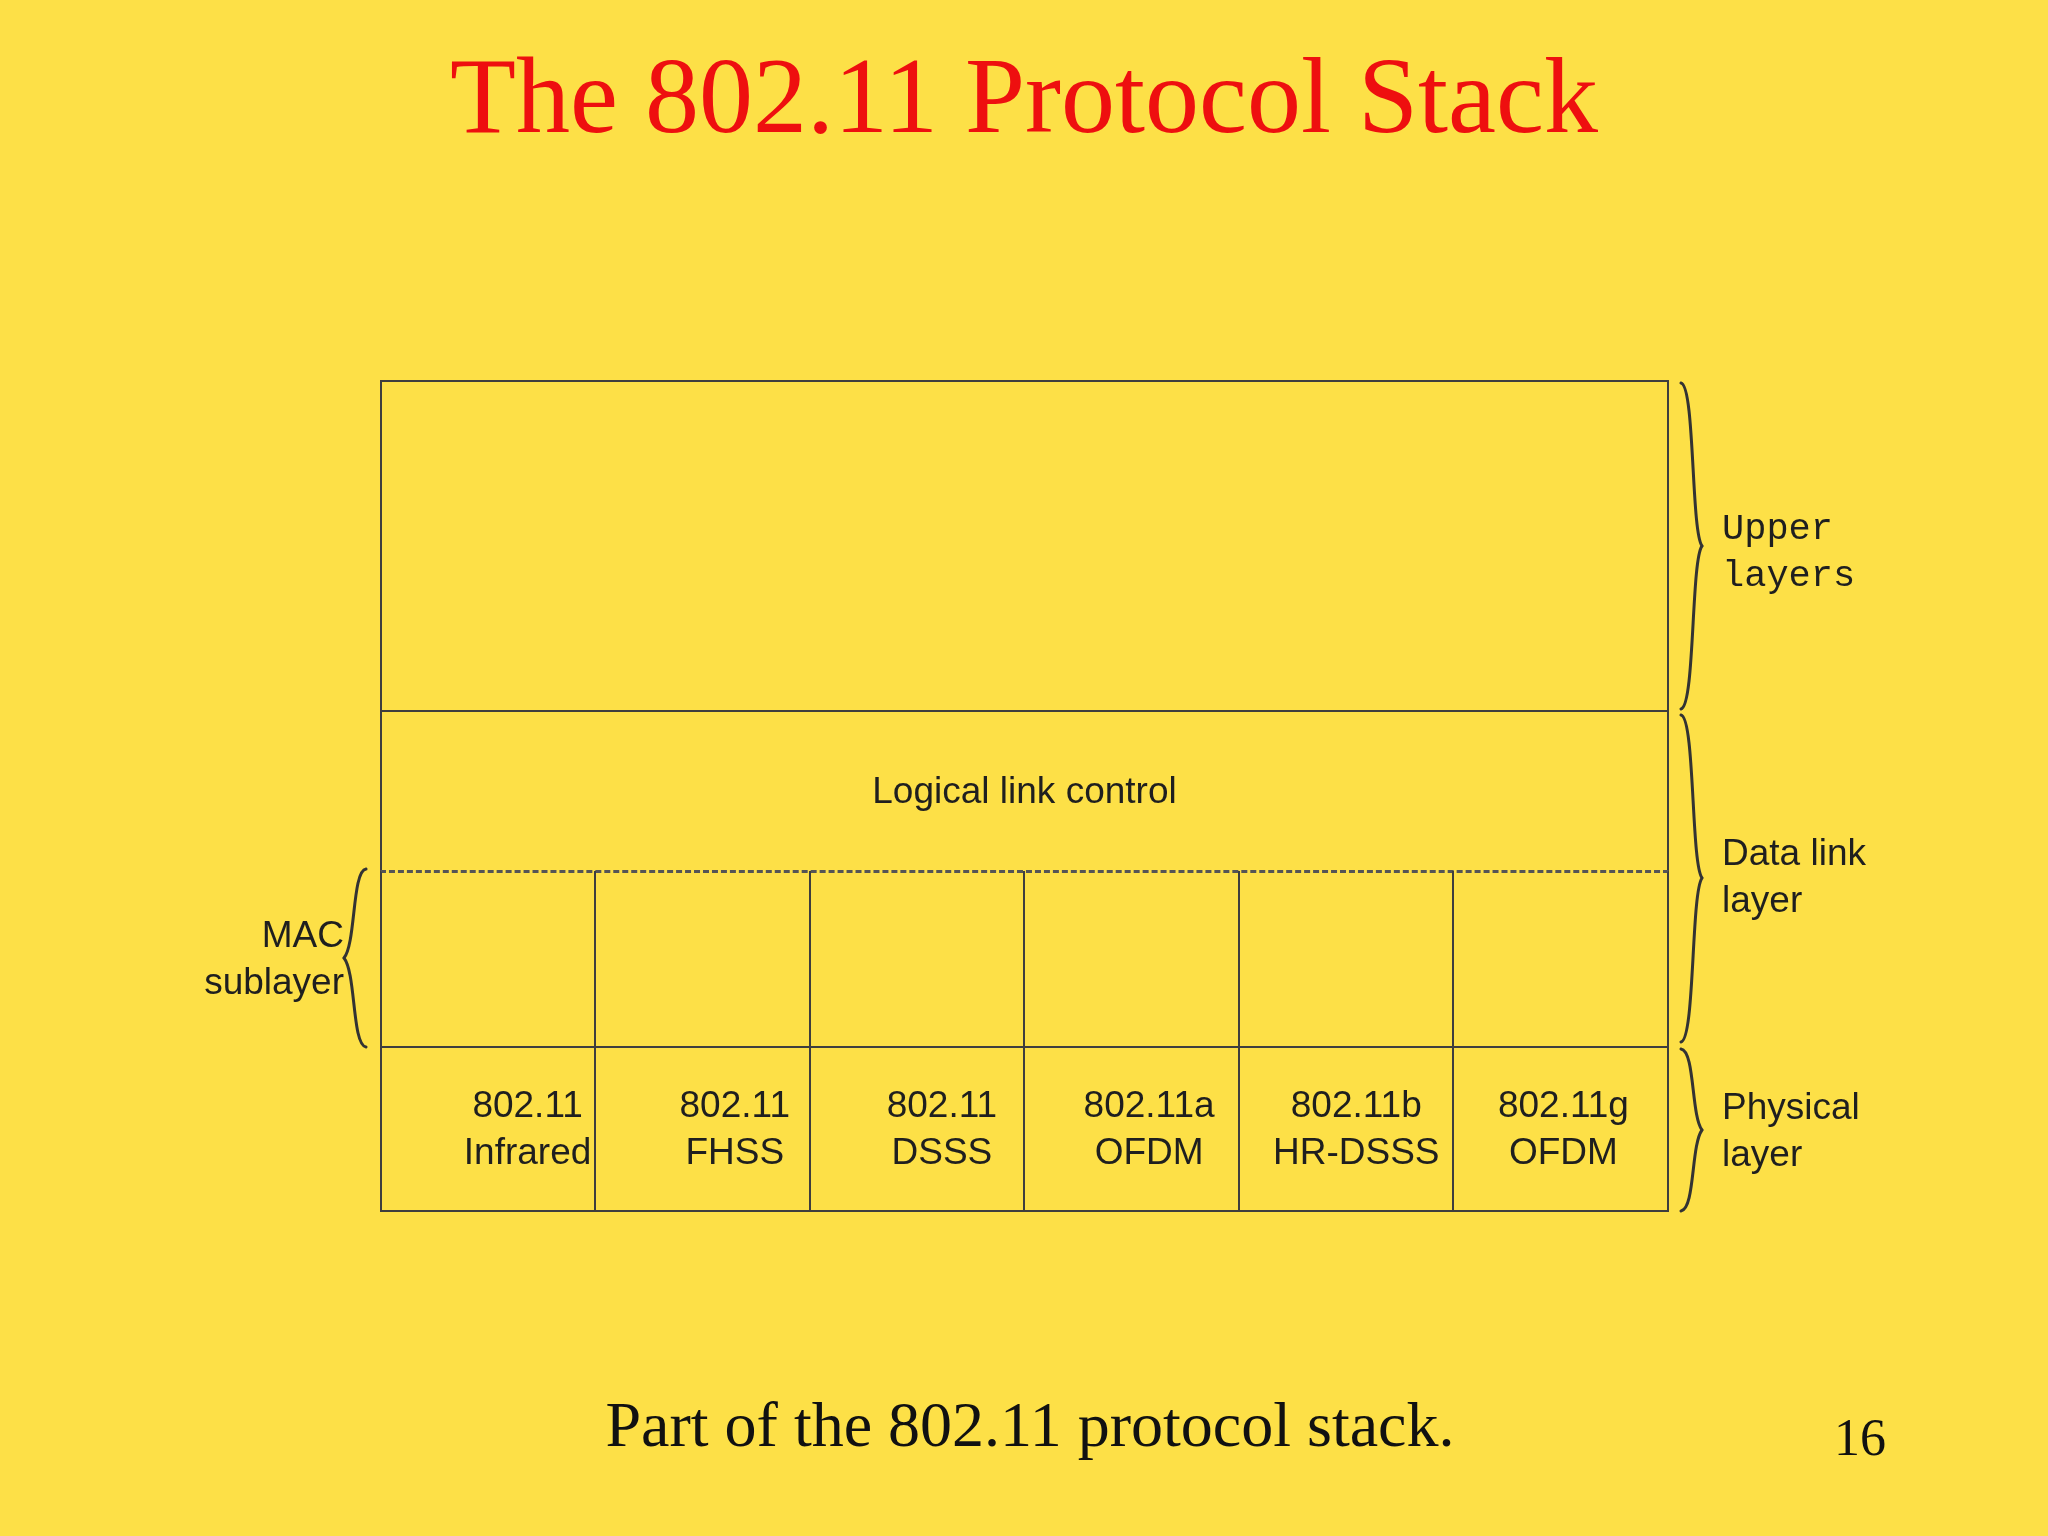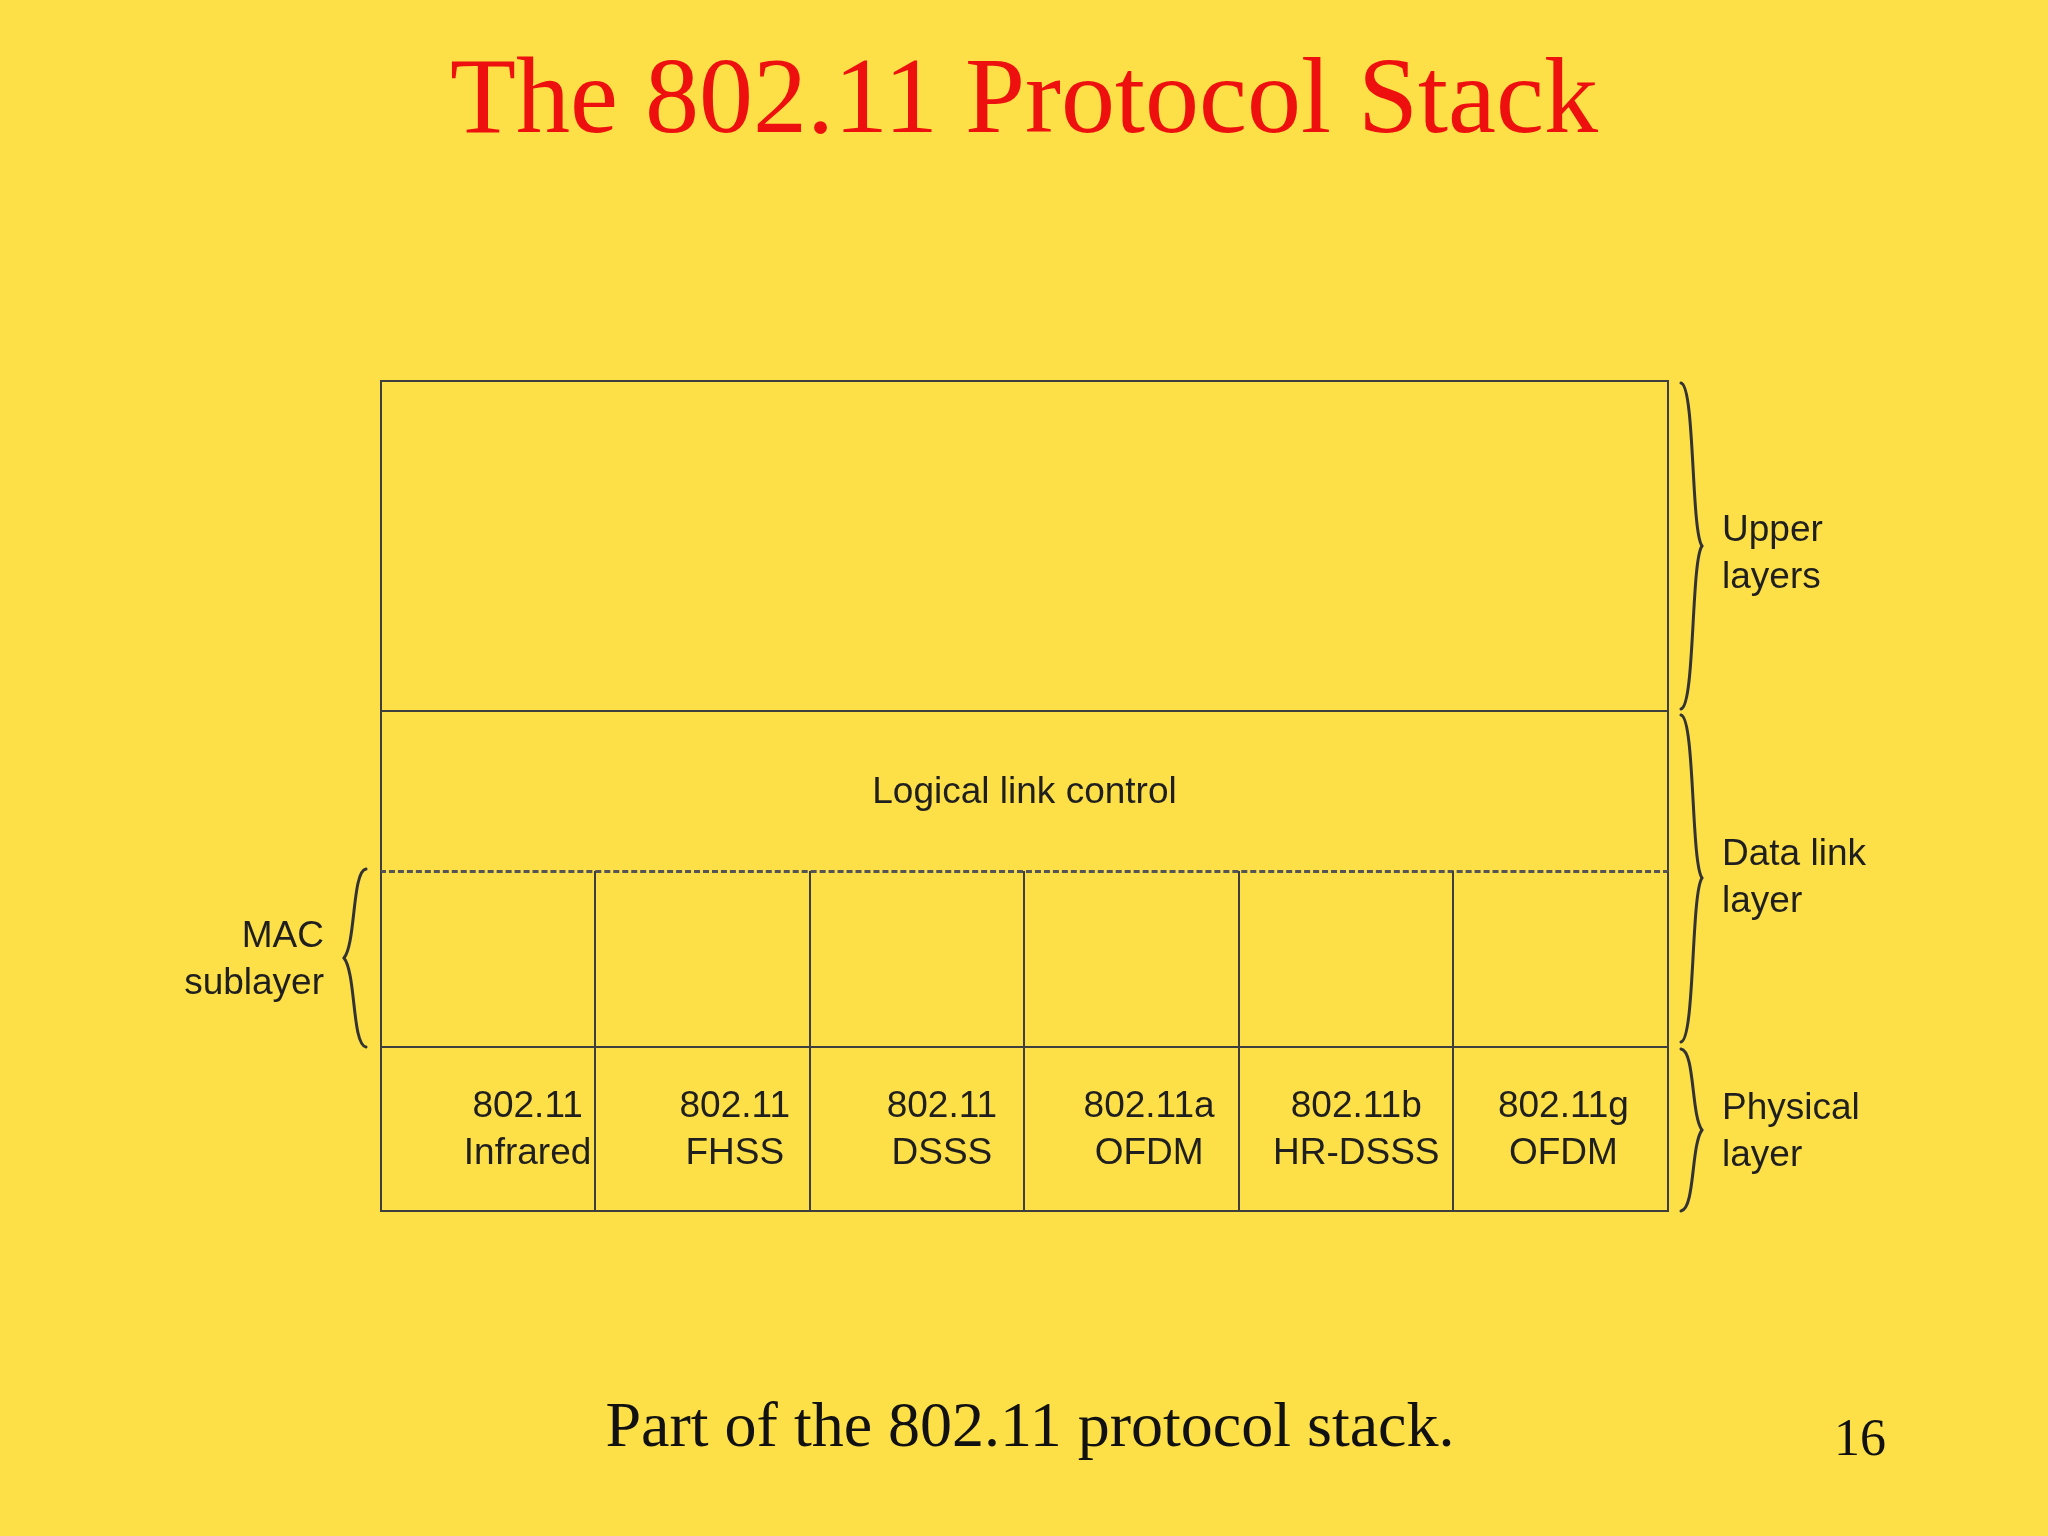--- a/index.html
+++ b/index.html
@@ -54,21 +54,21 @@
   .diagram-text{
     font-size:37px;line-height:1.27;color:#1f1f1f;
     white-space:pre-line;display:block;
   }
   .side-label{
     position:absolute;
     font-size:37px;line-height:1.27;color:#1f1f1f;
     white-space:pre-line;
   }
   .mac-label{
-    left:124px;top:912px;width:200px;text-align:right;
+    left:144px;top:912px;width:200px;text-align:right;
   }
   .brace{position:absolute;}
   .brace path{fill:none;stroke:#333333;stroke-width:3;stroke-linecap:round;}
   
   .caption{
     position:absolute;left:0;right:0;top:1388px;
     text-align:center;
     font-family:"Liberation Serif", serif;
     font-size:64px;color:#111111;padding-left:12px;
   }
@@ -130,21 +130,21 @@
 
     <svg class="brace" style="left:338px;top:866px;" width="30" height="184" viewBox="0 0 30 184">
       <path d="M28,3 C14,5 18,77 6,92 C18,107 14,179 28,181"></path>
     </svg>
     <div class="side-label mac-label">MAC
 sublayer</div>
 
     <svg class="brace" style="left:1678px;top:380px;" width="30" height="332" viewBox="0 0 30 332">
       <path d="M3,3 C17,6 13,151 24,166 C13,181 17,326 3,329"></path>
     </svg>
-    <div class="side-label" style="left:1722px;top:506px;">Upper
+    <div class="side-label" style="left:1722px;top:506px;font-family:Liberation Mono, monospace;">Upper
 layers</div>
 
     <svg class="brace" style="left:1678px;top:712px;" width="30" height="333" viewBox="0 0 30 333">
       <path d="M3,3 C17,6 13,151 24,166 C13,182 17,327 3,330"></path>
     </svg>
     <div class="side-label" style="left:1722px;top:830px;">Data link
 layer</div>
 
     <svg class="brace" style="left:1678px;top:1046px;" width="30" height="168" viewBox="0 0 30 168">
       <path d="M3,3 C17,5 13,69 24,84 C13,99 17,163 3,165"></path>

